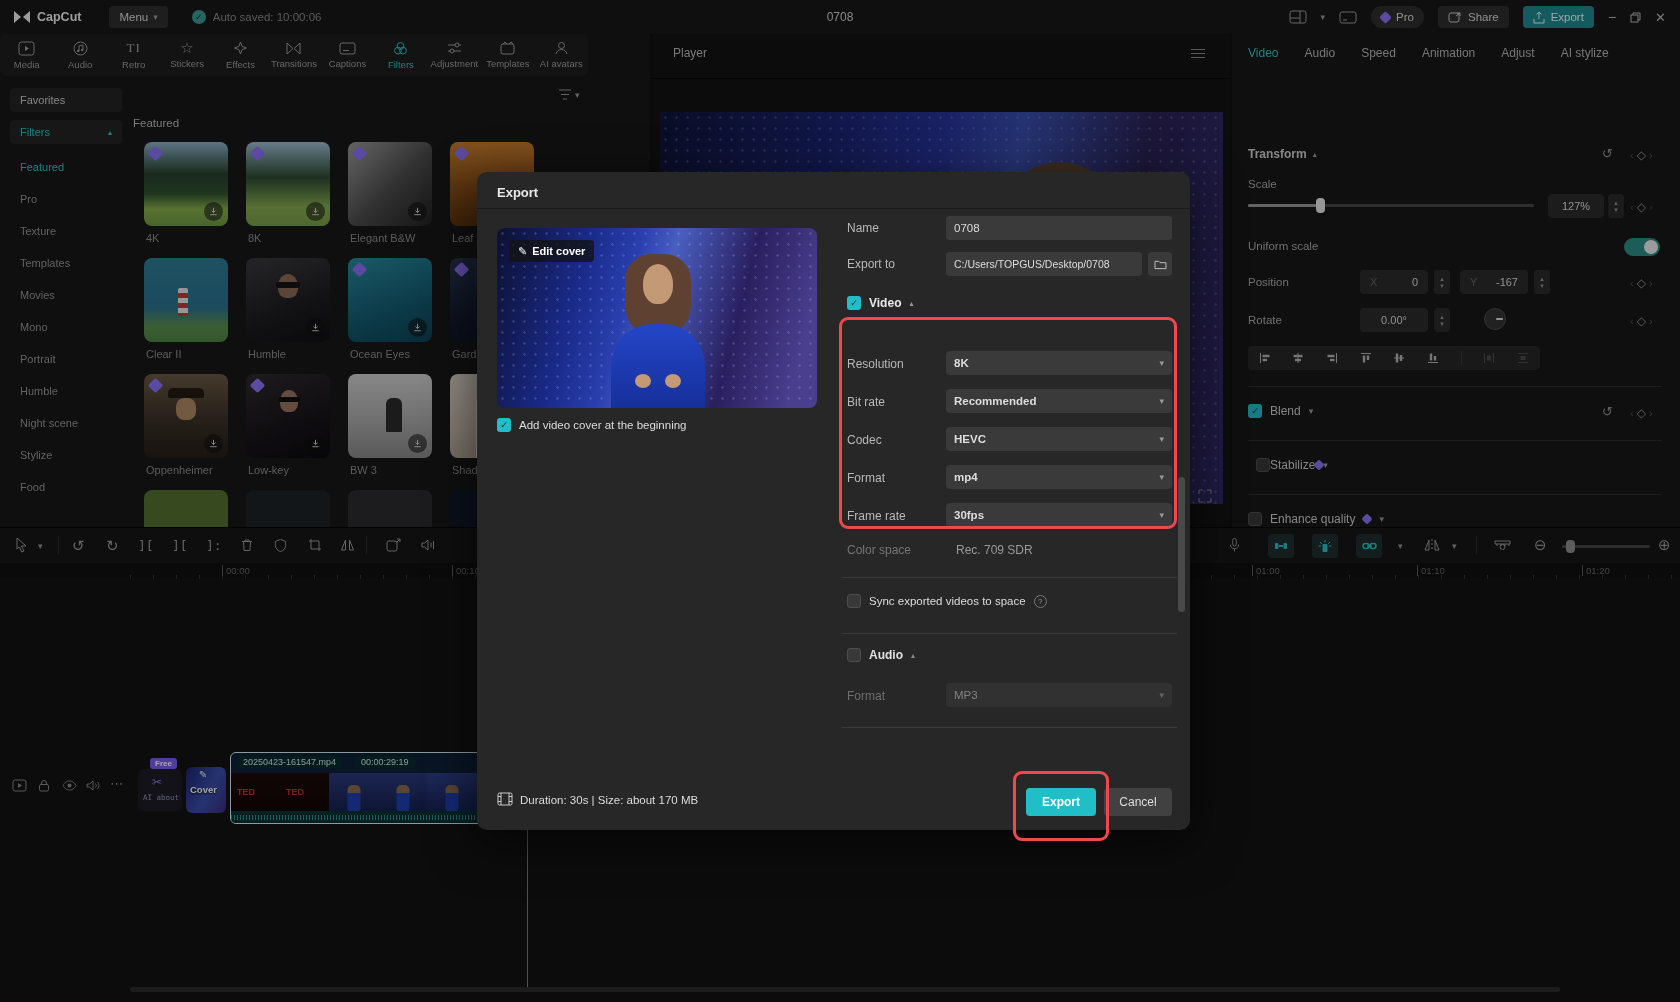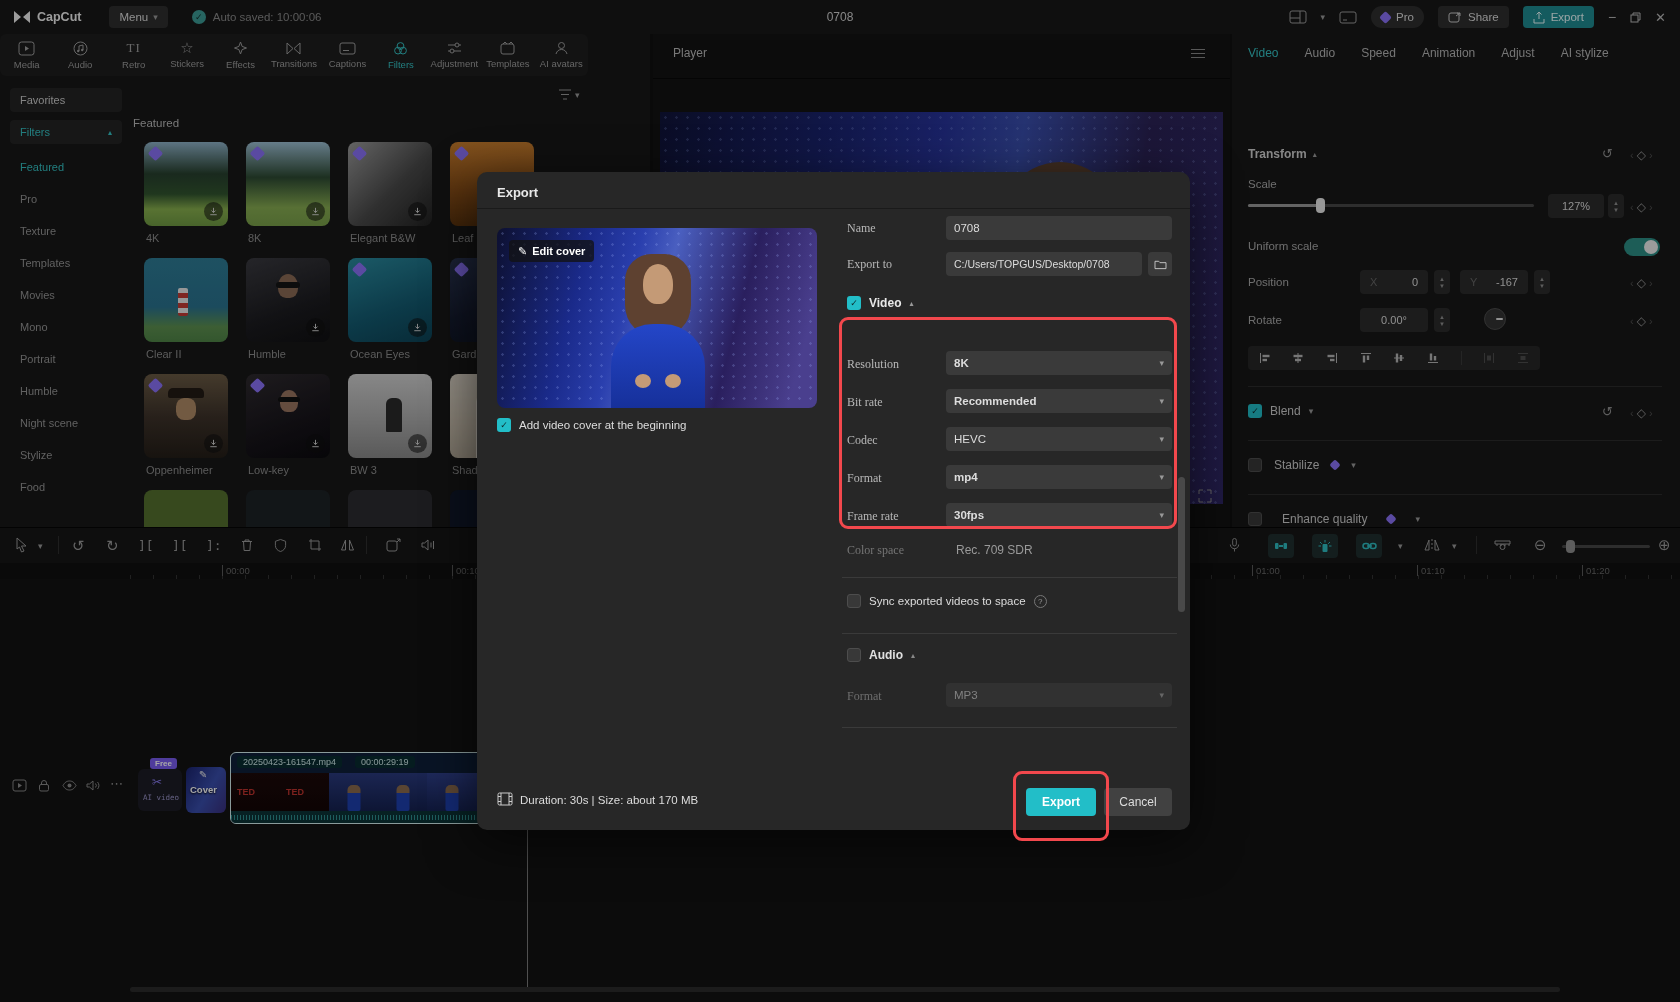--- a/index.html
+++ b/index.html
@@ -57,21 +57,21 @@
   .cb.off{background:#383838;border:1px solid #4d4d4d;}
   .divid{position:absolute;height:1px;background:#2c2c2c;}
   
   .ttool-ic{color:#9a9a9a;}
   .teal-btn{width:26px;height:24px;background:#1f2e2e;border-radius:4px;display:flex;align-items:center;justify-content:center;}
   .rlabel{position:absolute;top:2px;color:#686868;font-size:9.5px;border-left:1px solid #5a5a5a;padding-left:3px;line-height:11px;}
   .cell{height:100%;flex:1;position:relative;overflow:hidden;}
   .person-sm{position:absolute;left:50%;bottom:2px;transform:translateX(-50%);width:13px;height:26px;border-radius:5px 5px 2px 2px;background:linear-gradient(180deg,#8a6a4e 0 8px,#1e3fae 8px 100%);}
   
   .dialog{position:absolute;left:477px;top:172px;width:713px;height:658px;background:#272727;border-radius:10px;box-shadow:0 12px 50px rgba(0,0,0,.6);z-index:50;}
-  .drow-label{position:absolute;left:370px;font-size:12px;color:#b8b8b8;font-family:Liberation Serif, serif;}
+  .drow-label{position:absolute;left:370px;font-size:12px;color:#b8b8b8;}
   .dd{position:absolute;left:469px;width:226px;height:24px;background:#3a3a3a;border-radius:4px;display:flex;align-items:center;padding:0 8px;font-size:11.5px;color:#ddd;justify-content:space-between;}
   .redbox{position:absolute;border:3px solid #f2484d;border-radius:9px;z-index:60;pointer-events:none;}
   .chev{color:#999;font-size:9px;}
   .dim{position:absolute;inset:0;background:rgba(0,0,0,.35);z-index:40;pointer-events:none;}
 </style>
 </head>
 <body>
 
 <div class="app">
 
@@ -513,29 +513,29 @@
     </div>
     <span class="abs" style="left:370px;top:370px;color:#8f8f8f;font-size:13px">↺</span>
     <span class="abs kf" style="left:398px;top:372px">
         <span>‹</span>
         <span class="d">◇</span>
         <span>›</span>
       </span>
 
     <div class="divid" style="left:16px;top:406px;width:414px"></div>
 
-    <div class="abs flex" style="left:16px;top:424px;gap:12px">
+    <div class="abs flex" style="left:24px;top:424px;gap:0">
       <span class="cb off"></span>
       <span style="color:#ccc;font-size:12px">Stabilize</span>
       <span class="diamond" style="width:8px;height:8px"></span>
       <span class="chev">▾</span>
     </div>
     <div class="divid" style="left:16px;top:460px;width:414px"></div>
 
-    <div class="abs flex" style="left:16px;top:478px;gap:20px">
+    <div class="abs flex" style="left:16px;top:478px;gap:8px">
       <span class="cb off"></span>
       <span style="color:#ccc;font-size:12px">Enhance quality</span>
       <span class="diamond" style="width:8px;height:8px"></span>
       <span class="chev">▾</span>
     </div>
   </div>
 
   <div class="abs" style="left:0;top:527px;width:1680px;height:36px;background:#161616;border-top:1px solid #050505">
     <span class="abs ic ttool-ic" style="left:14px;top:9px">
         <svg width="14" height="16" viewBox="0 0 14 16">
@@ -663,21 +663,21 @@
         <svg width="15" height="13" viewBox="0 0 15 13">
           <path d="M1 5h2.5L7 2v9L3.5 8H1z" fill="none" stroke="#8a8a8a"></path>
           <path d="M9.5 4.5a3 3 0 010 4M11.5 3a5 5 0 010 7" fill="none" stroke="#8a8a8a"></path>
         </svg>
       </span>
     <span class="abs" style="left:110px;top:197px;color:#8a8a8a;font-size:13px">⋯</span>
 
     <div class="abs" style="left:138px;top:190px;width:44px;height:42px;background:#1c1c26;border-radius:6px">
       <span class="abs" style="left:12px;top:-11px;padding:1px 5px;background:#7a5cf0;border-radius:3px;color:#fff;font-size:8px;font-weight:bold">Free</span>
       <span class="abs" style="left:14px;top:6px;color:#8a7cf0;font-size:12px">✂</span>
-      <span class="abs" style="left:5px;top:24px;color:#9a94c8;font-size:7.5px;font-family:'DejaVu Sans Mono',monospace">AI video</span>
+      <span class="abs" style="left:5px;top:24px;color:#9a94c8;font-size:7.5px;font-family:'DejaVu Sans Mono',monospace">AI about</span>
     </div>
 
     <div class="abs" style="left:186px;top:188px;width:40px;height:46px;border-radius:6px;overflow:hidden;background:linear-gradient(120deg,#1b2470 0%,#3a4fae 55%,#3a2f7e 100%)">
       <span class="abs" style="left:13px;top:2px;color:#eee;font-size:10px">✎</span>
       <span class="abs" style="left:4px;top:17px;color:#fff;font-size:9.5px;font-weight:bold;text-shadow:0 1px 2px #000">Cover</span>
     </div>
 
     <div class="abs" style="left:230px;top:173px;width:296px;height:72px;border:1.5px solid #d4efef;border-radius:6px;background:#0e1f3a;overflow:hidden">
 
       <div class="flex" style="position:absolute;left:0;top:20px;width:100%;height:40px">
@@ -761,21 +761,21 @@
         <span style="font-weight:bold">8K</span>
         <span class="chev">▾</span>
       </div>
     <span class="drow-label" style="top:223px">Bit rate</span>
     <div class="dd" style="top:217px">
         <span style="font-weight:bold">Recommended</span>
         <span class="chev">▾</span>
       </div>
     <span class="drow-label" style="top:261px">Codec</span>
     <div class="dd" style="top:255px">
-        <span style="font-weight:normal">HEVC</span>
+        <span style="font-weight:bold">HEVC</span>
         <span class="chev">▾</span>
       </div>
     <span class="drow-label" style="top:299px">Format</span>
     <div class="dd" style="top:293px">
         <span style="font-weight:bold">mp4</span>
         <span class="chev">▾</span>
       </div>
     <span class="drow-label" style="top:337px">Frame rate</span>
     <div class="dd" style="top:331px">
         <span style="font-weight:bold">30fps</span>

